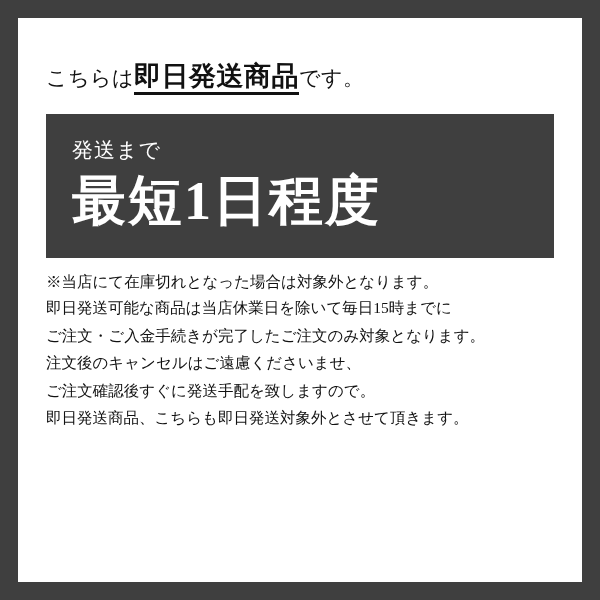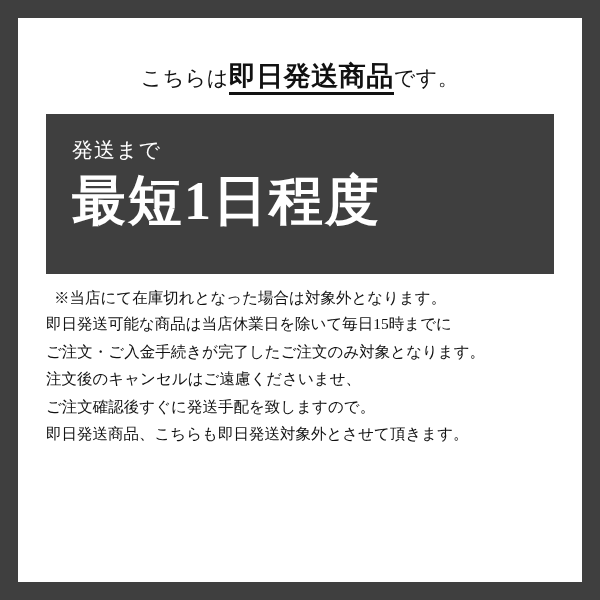--- a/index.html
+++ b/index.html
@@ -26,62 +26,60 @@
     width: 100%;
     height: 100%;
     box-sizing: border-box;
     background: #ffffff;
     padding: 34px 28px 18px 28px;
     display: flex;
     flex-direction: column;
   }
   
   .headline {
-    text-align: center;
     font-size: 25px;
     color: #111111;
     letter-spacing: 0.5px;
     white-space: nowrap;
     margin: 6px 0 20px 0;
     font-family: "Liberation Serif", serif;
   }
   .headline .small {
     font-size: 21px;
   }
   .headline .emph {
     font-size: 27px;
     font-weight: bold;
     border-bottom: 3px solid #111111;
     padding-bottom: 1px;
   }
   
   .darkbox {
     background: #3f3f3f;
     color: #ffffff;
-    padding: 22px 26px 42px 26px;
+    padding: 22px 26px 26px 26px;
     box-sizing: border-box;
   }
   .darkbox-label {
     font-size: 21px;
     letter-spacing: 1px;
     margin-bottom: 6px;
     font-family: "Liberation Serif", serif;
   }
   .darkbox-main {
     font-size: 54px;
     font-weight: bold;
     letter-spacing: 2px;
     text-align: left;
     line-height: 1.15;
     font-family: "Liberation Serif", serif;
   }
   
   .notes {
     margin-top: 12px;
-    margin-left: 8px;
   }
   .note-line {
     font-size: 15.5px;
     color: #111111;
     line-height: 1.55;
     white-space: nowrap;
     font-family: "Liberation Serif", serif;
   }
   
   .body-block {

